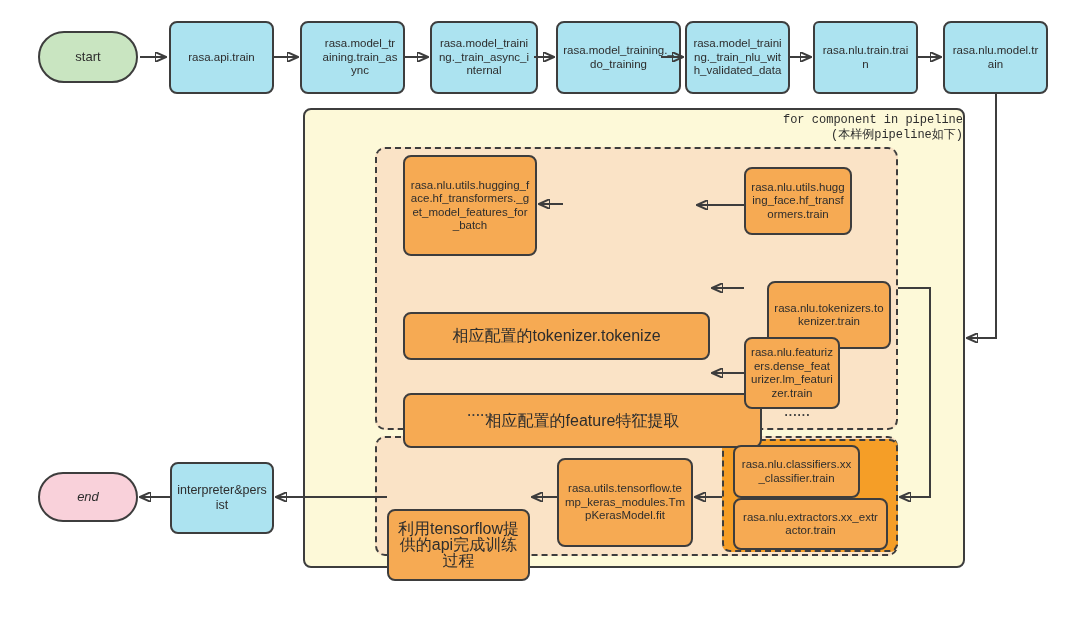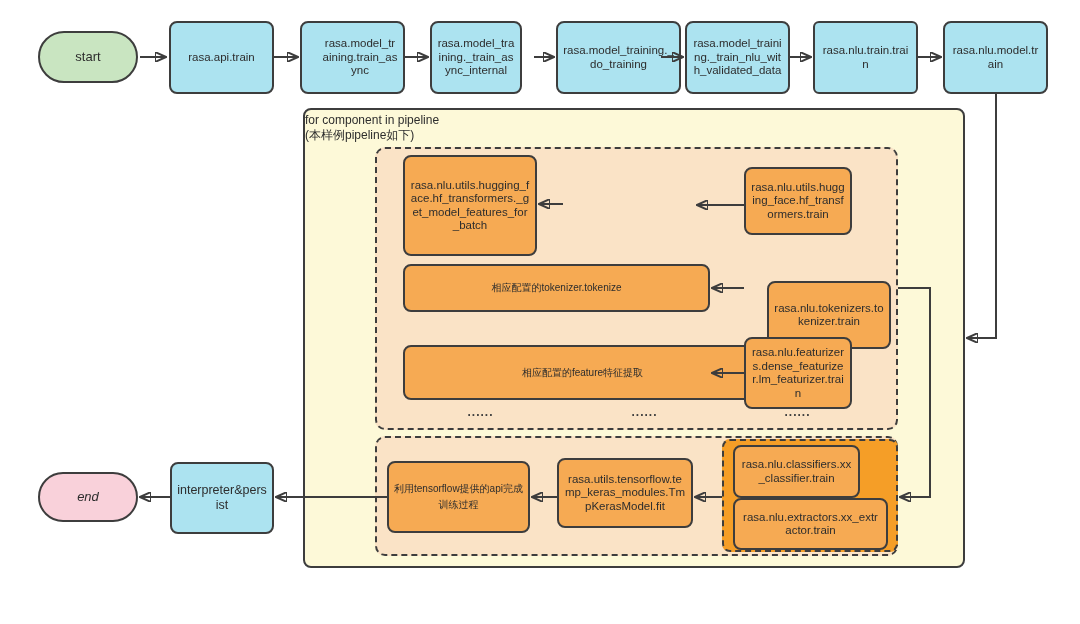--- a/index.html
+++ b/index.html
@@ -14,30 +14,30 @@
     display:flex; align-items:center; justify-content:center;
     text-align:center; padding:2px 5px;
     font-size:11.5px; line-height:13.5px; word-break:break-all;
     z-index:4;
   }
   .cyan   { background:#ace3f0; }
   .orange { background:#f6aa53; }
   .pill   { border-radius:28px; font-size:13px; word-break:normal; }
   .green  { background:#c9e5c1; }
   .pink   { background:#f9d1da;font-style:italic; }
-  .zh     { font-size:10px; line-height:16px; word-break:normal; }
+  .zh     { font-size:16px; line-height:16px; word-break:normal;margin-top:48px; }
   .container {
     position:absolute; box-sizing:border-box; border:2px solid #3d3d3d;
   }
   .loop-box    { background:#fdf9d8; border-radius:8px; z-index:1; }
   .stage-box   { background:#fae3c6; border-radius:10px; border-style:dashed; z-index:2; }
   .group-box   { background:#f59e27; border-radius:8px; border-style:dashed; z-index:3; }
   .loop-title {
-    position:absolute; left:0; right:0; top:3px; text-align:left;
-    font-size:12px; line-height:15px; z-index:2;
+    position:absolute; left:0; right:0; top:3px; text-align:right;
+    font-size:12px; line-height:15px; z-index:2;font-family:Liberation Mono, monospace;
   }
   .dots {
     position:absolute; z-index:4; font-size:12px; font-weight:bold;
     text-align:center; letter-spacing:1px; color:#3d3d3d;
   }
   svg.arrows {
     position:absolute; left:0; top:0; z-index:5; pointer-events:none;
   }
   svg.arrows path { fill:none; stroke:#3d3d3d; stroke-width:2; }
 </style>
@@ -56,42 +56,42 @@
   <div class="container stage-box" style="left:375px; top:147px; width:523px; height:283px;"></div>
 
   <div class="container stage-box" style="left:375px; top:436px; width:523px; height:120px;"></div>
 
   <div class="container group-box" style="left:722px; top:439px; width:176px; height:113px;"></div>
 
   <div class="node pill green" style="left:38px; top:31px; width:100px; height:52px;">start</div>
 
   <div class="node cyan" style="left:169px; top:21px; width:105px; height:73px;">rasa.api.train</div>
   <div class="node cyan" style="left:300px; top:21px; width:105px; height:73px;padding-left:20px;">rasa.model_training.train_async</div>
-  <div class="node cyan" style="left:430px; top:21px; width:92px; height:73px;">rasa.model_training._train_async_internal</div>
+  <div class="node cyan" style="left:430px; top:21px; width:108px; height:73px;">rasa.model_training._train_async_internal</div>
   <div class="node cyan" style="left:556px; top:21px; width:125px; height:73px;">rasa.model_training._do_training</div>
   <div class="node cyan" style="left:685px; top:21px; width:105px; height:73px;">rasa.model_training._train_nlu_with_validated_data</div>
   <div class="node cyan" style="left:813px; top:21px; width:105px; height:73px;border-radius:6px;">rasa.nlu.train.train</div>
   <div class="node cyan" style="left:943px; top:21px; width:105px; height:73px;">rasa.nlu.model.train</div>
 
   <div class="node orange" style="left:403px; top:155px; width:134px; height:101px;">rasa.nlu.utils.hugging_face.hf_transformers._get_model_features_for_batch</div>
   <div class="node orange" style="left:744px; top:167px; width:108px; height:68px;">rasa.nlu.utils.hugging_face.hf_transformers.train</div>
 
   <div class="node orange zh" style="left:403px; top:264px; width:307px; height:48px;">相应配置的tokenizer.tokenize</div>
   <div class="node orange" style="left:767px; top:258px; width:124px; height:68px;margin-top:23px;">rasa.nlu.tokenizers.tokenizer.train</div>
 
   <div class="node orange zh" style="left:403px; top:345px; width:359px; height:55px;">相应配置的feature特征提取</div>
-  <div class="node orange" style="left:744px; top:337px; width:108px; height:72px;">rasa.nlu.featurizers.dense_featurizer.lm_featurizer.train</div>
+  <div class="node orange" style="left:744px; top:337px; width:96px; height:72px;">rasa.nlu.featurizers.dense_featurizer.lm_featurizer.train</div>
 
   <span class="dots" style="left:458px; top:405px; width:45px;">......</span>
   <span class="dots" style="left:622px; top:405px; width:45px;">......</span>
   <span class="dots" style="left:775px; top:405px; width:45px;">......</span>
 
   <div class="node orange" style="left:733px; top:445px; width:127px; height:53px;">rasa.nlu.classifiers.xx_classifier.train</div>
   <div class="node orange" style="left:733px; top:498px; width:155px; height:52px;">rasa.nlu.extractors.xx_extractor.train</div>
-  <div class="node orange" style="left:557px; top:458px; width:136px; height:70px;">rasa.utils.tensorflow.temp_keras_modules.TmpKerasModel.fit</div>
+  <div class="node orange" style="left:557px; top:458px; width:136px; height:89px;">rasa.utils.tensorflow.temp_keras_modules.TmpKerasModel.fit</div>
   <div class="node orange zh" style="left:387px; top:461px; width:143px; height:72px;">利用tensorflow提供的api完成训练过程</div>
 
   <div class="node cyan" style="left:170px; top:462px; width:104px; height:72px; font-size:12.5px; line-height:15px;">interpreter&amp;persist</div>
   <div class="node pill pink" style="left:38px; top:472px; width:100px; height:50px;">end</div>
 
   <svg class="arrows" width="1080" height="624">
     <defs>
       <marker id="arr" markerUnits="userSpaceOnUse" markerWidth="12" markerHeight="10" refX="10" refY="5" orient="auto">
         <path d="M0,0 L11,5 L0,10 z" fill="#3d3d3d" stroke="none"></path>
       </marker>

